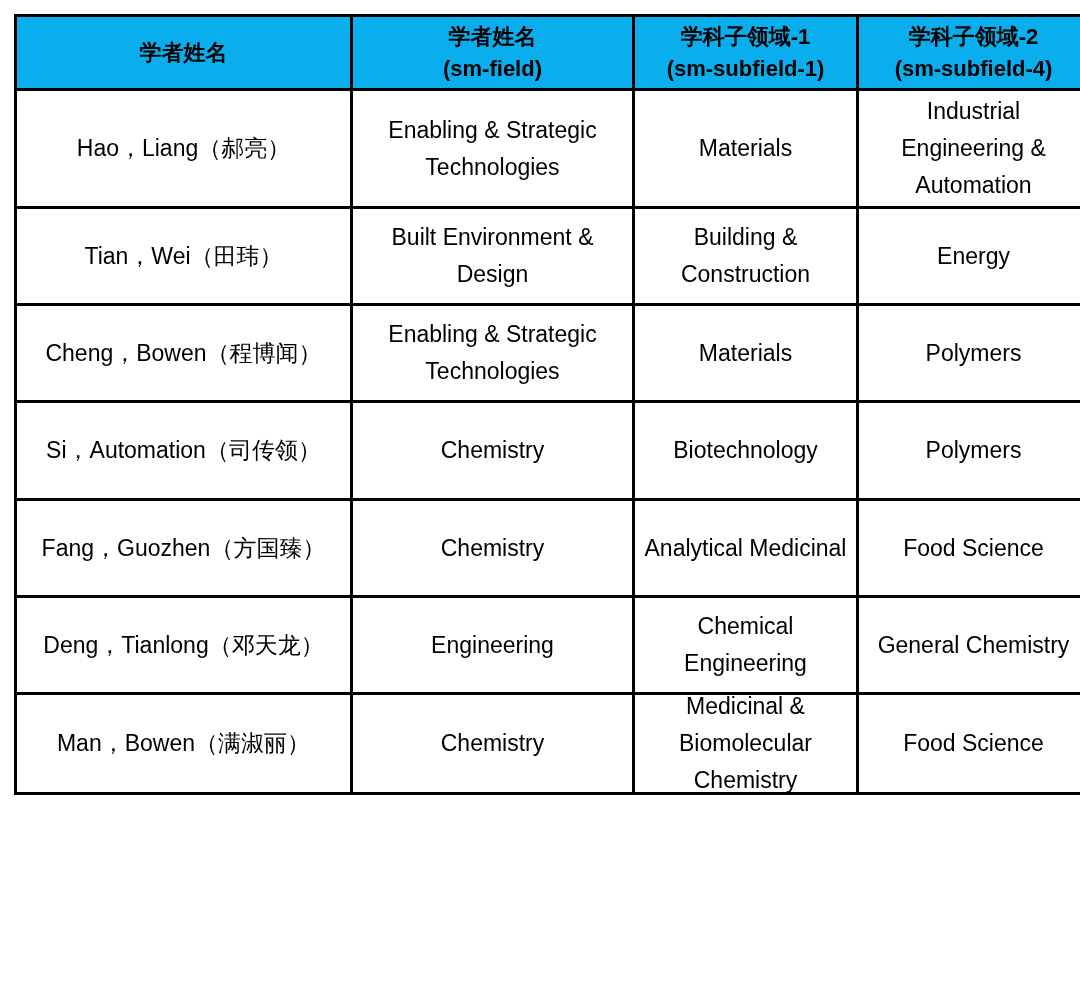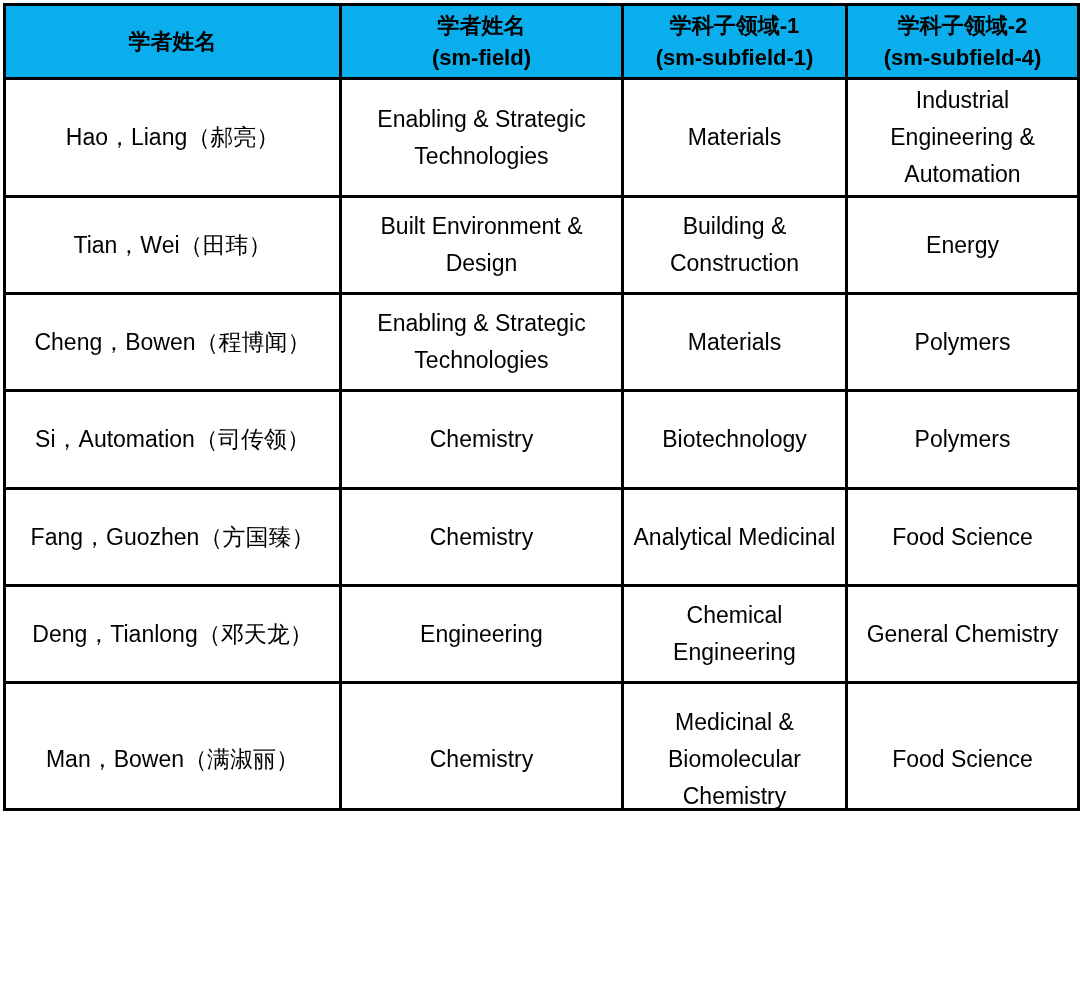--- a/index.html
+++ b/index.html
@@ -7,21 +7,21 @@
     padding: 0;
     background: #ffffff;
     font-family: "Liberation Sans", "DejaVu Sans", sans-serif;
     color: #000000;
   }
   .page {
     width: 1080px;
     height: 982px;
     background: #ffffff;
     box-sizing: border-box;
-    padding: 3px;
+    padding: 14px;
     overflow: hidden;
   }
   table.scholar-table {
     border-collapse: collapse;
     table-layout: fixed;
     width: 1074px;
     margin: 0 auto;
   }
   table.scholar-table th,
   table.scholar-table td {
@@ -57,21 +57,21 @@
     align-items: center;
     justify-content: center;
     overflow: hidden;
     padding: 0 6px;
     box-sizing: border-box;
   }
   .ci > span { display: block; }
   tr.rh-a .ci { height: 95px; }
   tr.rh-b .ci { height: 115px; }
   tr.rh-c .ci { height: 94px; }
-  tr.rh-d .ci { height: 97px; margin-top: 27px; }
+  tr.rh-d .ci { height: 97px; }
 </style>
 </head>
 <body>
 
 <div class="page">
   <table class="scholar-table">
     <colgroup>
       <col style="width:336px">
       <col style="width:282px">
       <col style="width:224px">

